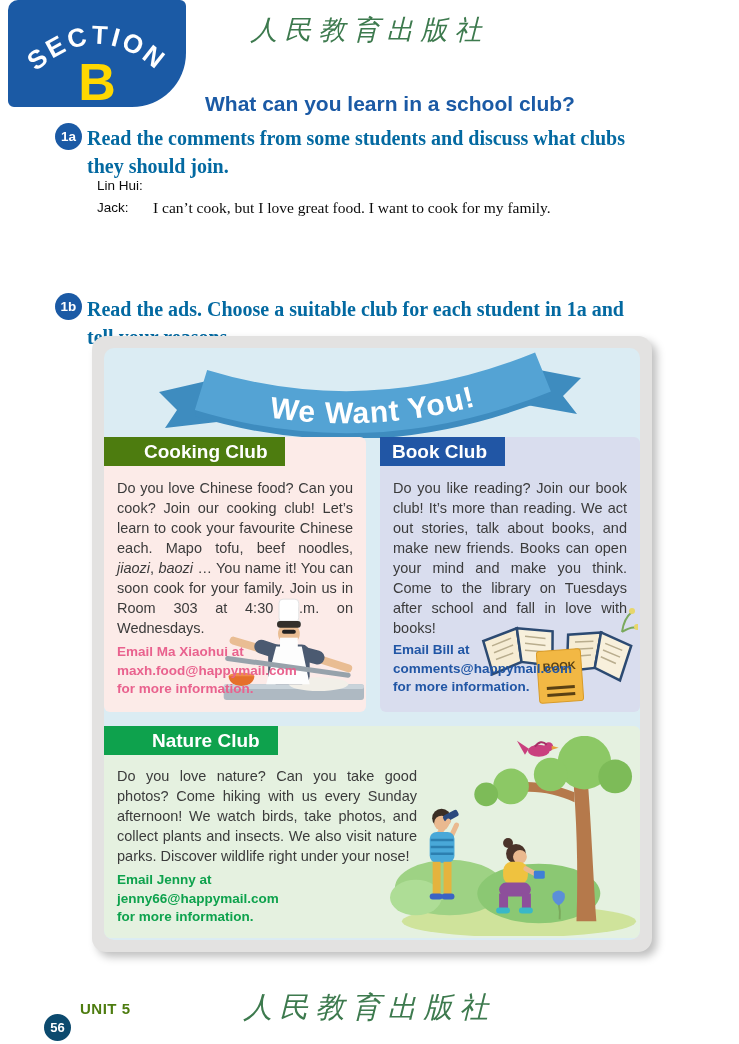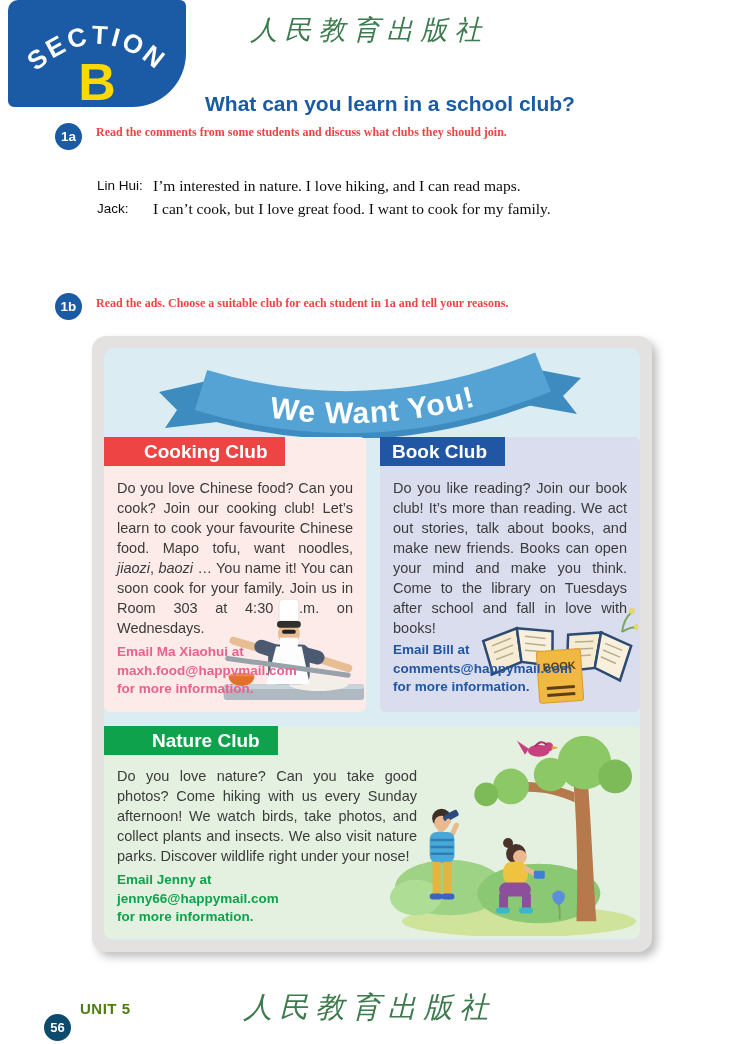--- a/index.html
+++ b/index.html
@@ -20,23 +20,23 @@
   .calligraphy.top{top:12px;}
   .calligraphy.bottom{top:988px;font-size:29px;}
 
   .page-title{position:absolute;left:205px;top:92px;color:#1b5aa5;
     font-size:21px;font-weight:bold;}
 
   
   .activity-badge{position:absolute;width:27px;height:27px;border-radius:50%;
     background:#1b5aa5;color:#fff;font-size:13.5px;font-weight:bold;
     display:flex;align-items:center;justify-content:center;}
-  .instruction{position:absolute;left:96px;width:556px;
+  .instruction{position:absolute;left:87px;width:556px;
     font-family:"Liberation Serif","DejaVu Serif",serif;
-    font-weight:bold;font-size:12px;line-height:1.4;color:#ef4444;}
+    font-weight:bold;font-size:20px;line-height:1.4;color:#0369a1;}
 
   .dialogue{position:absolute;left:97px;top:174px;width:548px;
     font-family:"Liberation Serif","DejaVu Serif",serif;font-size:15.5px;
     line-height:1.5;color:#0c0c0c;}
   .dialogue-row{display:flex;}
   .speaker{flex:none;width:56px;font-family:"Liberation Sans",sans-serif;
     font-size:13.5px;padding-top:2px;}
   .speech{flex:1;width:492px;}
 
   
@@ -49,21 +49,21 @@
   .banner-text{fill:#ffffff;font-weight:bold;font-size:30px;letter-spacing:1px;
     font-family:"Liberation Sans",sans-serif;}
 
   .club-card{position:absolute;border-radius:6px;}
   .card-cooking{left:0;top:89px;width:262px;height:275px;background:#fcebe8;}
   .card-book{left:276px;top:89px;width:260px;height:275px;background:#d9ddee;}
   .card-nature{left:0;top:378px;width:536px;height:212px;background:#e5f1e0;}
 
   .club-header{position:absolute;left:0;top:0;height:29px;line-height:29px;
     color:#ffffff;font-weight:bold;font-size:19px;padding:0 18px 0 12px;}
-  .hdr-cooking{background:#ef4444;padding-left:40px;}
+  .hdr-cooking{background:#4d7c0f;padding-left:40px;}
   .hdr-book{background:#2156a5;}
   .hdr-nature{background:#0ea24d;padding-left:48px;}
 
   .club-body{position:absolute;left:13px;top:41px;font-size:14.5px;line-height:1.38;
     color:#3b3b3b;text-align:justify;}
   .body-cooking{width:236px;}
   .body-book{width:234px;}
   .body-nature{width:300px;top:40px;}
   .ital{font-style:italic;}
 
@@ -101,21 +101,20 @@
   <div class="calligraphy top">人民教育出版社</div>
 
   <div class="page-title">What can you learn in a school club?</div>
 
   <div class="activity-badge" style="left:55px;top:123px;">1a</div>
   <div class="instruction" style="top:124px;">Read the comments from some students and discuss what clubs they should join.</div>
 
   <div class="dialogue">
     <div class="dialogue-row">
       <span class="speaker">Lin Hui:</span>
-      <span class="speech">I’m interested in nature. I love hiking, and I can read maps.</span>
     </div>
     <div class="dialogue-row">
       <span class="speaker">Jack:</span>
       <span class="speech">I can’t cook, but I love great food. I want to cook for my family.</span>
     </div>
   </div>
 
   <div class="activity-badge" style="left:55px;top:293px;">1b</div>
   <div class="instruction" style="top:295px;">Read the ads. Choose a suitable club for each student in 1a and tell your reasons.</div>
 
@@ -129,21 +128,21 @@
         <path d="M 52,38 Q 222,90 394,20" stroke="#54a3d4" stroke-width="42" fill="none"></path>
         <path id="ribbonTextPath" d="M 52,50 Q 222,100 394,32" fill="none"></path>
         <text class="banner-text">
           <textPath href="#ribbonTextPath" startOffset="50%" text-anchor="middle">We Want You!</textPath>
         </text>
       </svg>
 
       <div class="club-card card-cooking">
         <div class="club-header hdr-cooking">Cooking Club</div>
         <div class="club-body body-cooking">
-          <span>Do you love Chinese food? Can you cook? Join our cooking club! Let’s learn to cook your favourite Chinese food. Mapo tofu, want noodles, </span><span class="ital">jiaozi</span><span>, </span><span class="ital">baozi</span><span> … You name it! You can soon cook for your family. Join us in Room 303 at 4:30 p.m. on Wednesdays.</span>
+          <span>Do you love Chinese food? Can you cook? Join our cooking club! Let’s learn to cook your favourite Chinese each. Mapo tofu, beef noodles, </span><span class="ital">jiaozi</span><span>, </span><span class="ital">baozi</span><span> … You name it! You can soon cook for your family. Join us in Room 303 at 4:30 p.m. on Wednesdays.</span>
         </div>
         <svg class="chef-svg" viewBox="0 0 170 115">
           <rect x="26" y="88" width="142" height="16" rx="3" fill="#aeb9c2"></rect>
           <rect x="26" y="88" width="142" height="5" rx="2" fill="#c9d3da"></rect>
           <ellipse cx="122" cy="88" rx="30" ry="7" fill="#f2efe8"></ellipse>
           <ellipse cx="44" cy="80" rx="13" ry="3.5" fill="#f08b4b"></ellipse>
           <path d="M 31,80 a 13,10 0 0 0 26,0 z" fill="#e5702b"></path>
           <rect x="82" y="2" width="20" height="23" rx="4" fill="#ffffff" stroke="#e2e2e2"></rect>
           <rect x="80" y="23" width="24" height="5" rx="2" fill="#f1f1f1"></rect>
           <circle cx="92" cy="37" r="11" fill="#e9bd93"></circle>

